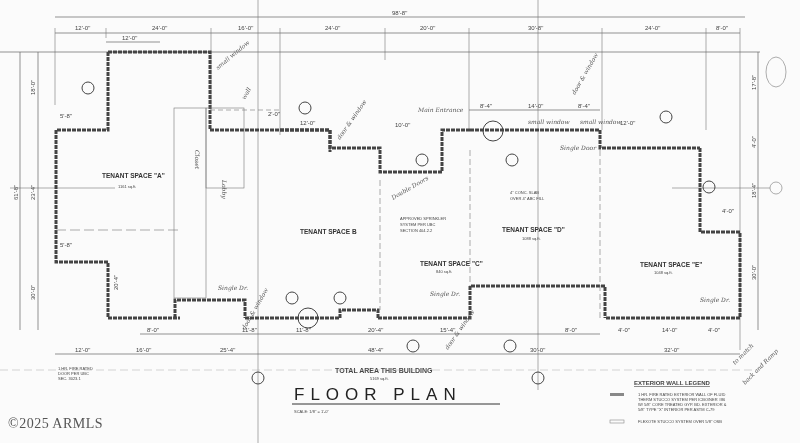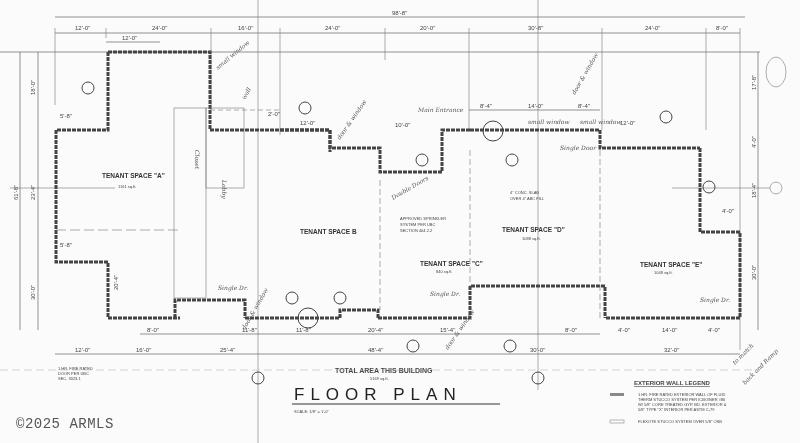--- a/index.html
+++ b/index.html
@@ -7,22 +7,22 @@
          font-family:"Liberation Sans", sans-serif; color:#333; }
   #plan { position:absolute; left:0; top:0; width:800px; height:443px; }
   svg text { font-family:"Liberation Sans", sans-serif; fill:#444; }
   .dim { font-size:6px; }
   .lbl { font-size:6.5px; font-weight:bold; fill:#333; }
   .sub { font-size:4px; }
   .hand { font-family:"DejaVu Serif", serif; font-style:italic; font-size:6px; fill:#555; }
   .wall { stroke:#444; stroke-width:3; fill:none; stroke-dasharray:4 1; }
   .thin { stroke:#777; stroke-width:0.6; fill:none; }
   .dimline { stroke:#666; stroke-width:0.7; fill:none; }
-  .watermark { position:absolute; left:16px; top:416px; font-size:14px;
-               color:#555; letter-spacing:0.5px; font-family:Liberation Mono, monospace; }
+  .watermark { position:absolute; left:8px; top:416px; font-size:14px;
+               color:#555; letter-spacing:0.5px; font-family:Liberation Serif, serif; }
 </style>
 </head>
 <body>
 
 <svg id="plan" viewBox="0 0 800 443" xmlns="http://www.w3.org/2000/svg">
 
   <g>
     <line class="dimline" x1="55" y1="17" x2="745" y2="17"></line>
     <text class="dim" x="392" y="15">98'-8"</text>
   </g>

